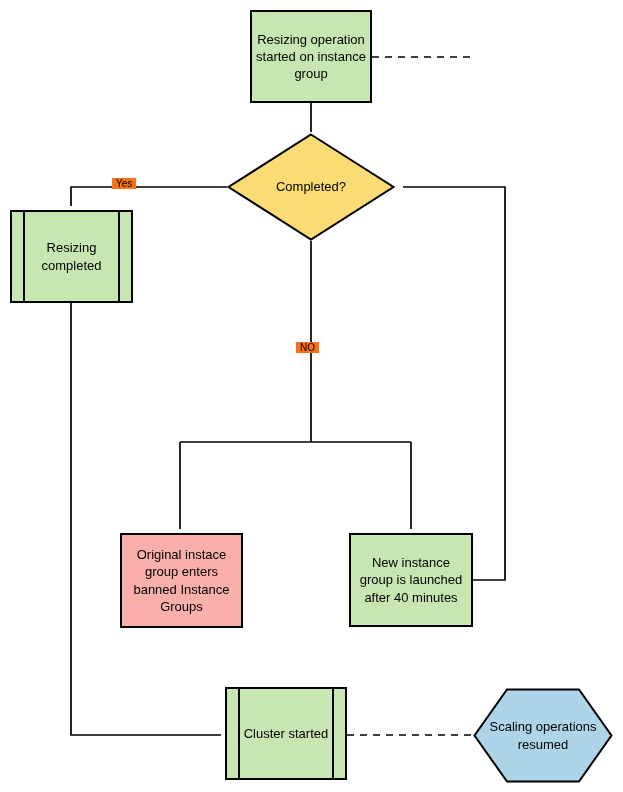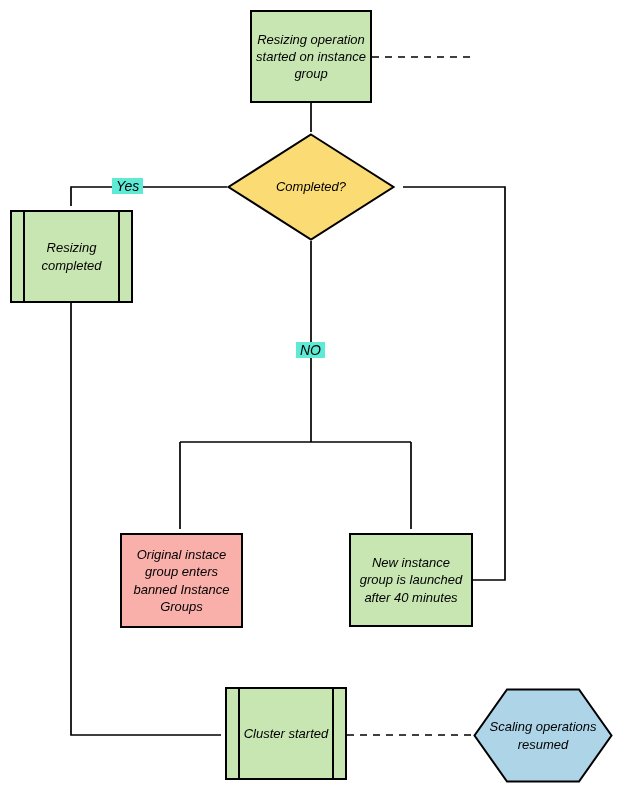--- a/index.html
+++ b/index.html
@@ -2,21 +2,20 @@
 <html style="--green: #c8e6b2; --yellow: #fbdb74; --blue: #aed4e8; --red: #f9b0ab; --line: #000000;"><head>
 <meta charset="utf-8">
 <style>
   html,body { margin:0; padding:0; background:#ffffff; }
   .canvas {
     position:relative;
     width:623px; height:792px;
     background:#ffffff;
     font-family:"Liberation Sans", sans-serif;
     overflow:hidden;
-    font-style:italic;
   }
   .connectors { position:absolute; left:0; top:0; width:623px; height:792px; }
   .connectors path { stroke:var(--line,#000); stroke-width:1.7; fill:none; }
   .connectors path.dashed { stroke-dasharray:7 6; }
 
   .node {
     position:absolute; box-sizing:border-box;
     display:flex; align-items:center; justify-content:center;
     text-align:center; color:#000;
     font-size:13px; line-height:1.32;
@@ -26,22 +25,22 @@
   .fill-red    { background:var(--red,#f9b0ab); }
   .node-label  { position:relative; padding:0 3px; }
   .bar { position:absolute; top:0; bottom:0; width:2px; background:#000; }
   .bar-left  { left:11px; }
   .bar-right { right:11px; }
   .shape-svg { position:absolute; left:0; top:0; width:100%; height:100%; }
   .hex  .shape-svg polygon { fill:var(--blue,#aed4e8);   stroke:#000; stroke-width:2; }
   .diam .shape-svg polygon { fill:var(--yellow,#fbdb74); stroke:#000; stroke-width:2; }
 
   .edge-label {
-    position:absolute; background:#5eead4; color:#000;
-    font-size:14px; padding:0 4px; white-space:nowrap;
+    position:absolute; background:#f97316; color:#000;
+    font-size:10px; padding:0 4px; white-space:nowrap;
   }
 </style>
 </head>
 <body>
 
 <div class="canvas">
 
   <svg class="connectors" viewBox="0 0 623 792" xmlns="http://www.w3.org/2000/svg">
     <defs>
       <marker id="arrow" viewBox="0 0 12 12" refX="11" refY="6" markerWidth="11" markerHeight="11" orient="auto-start-reverse">

